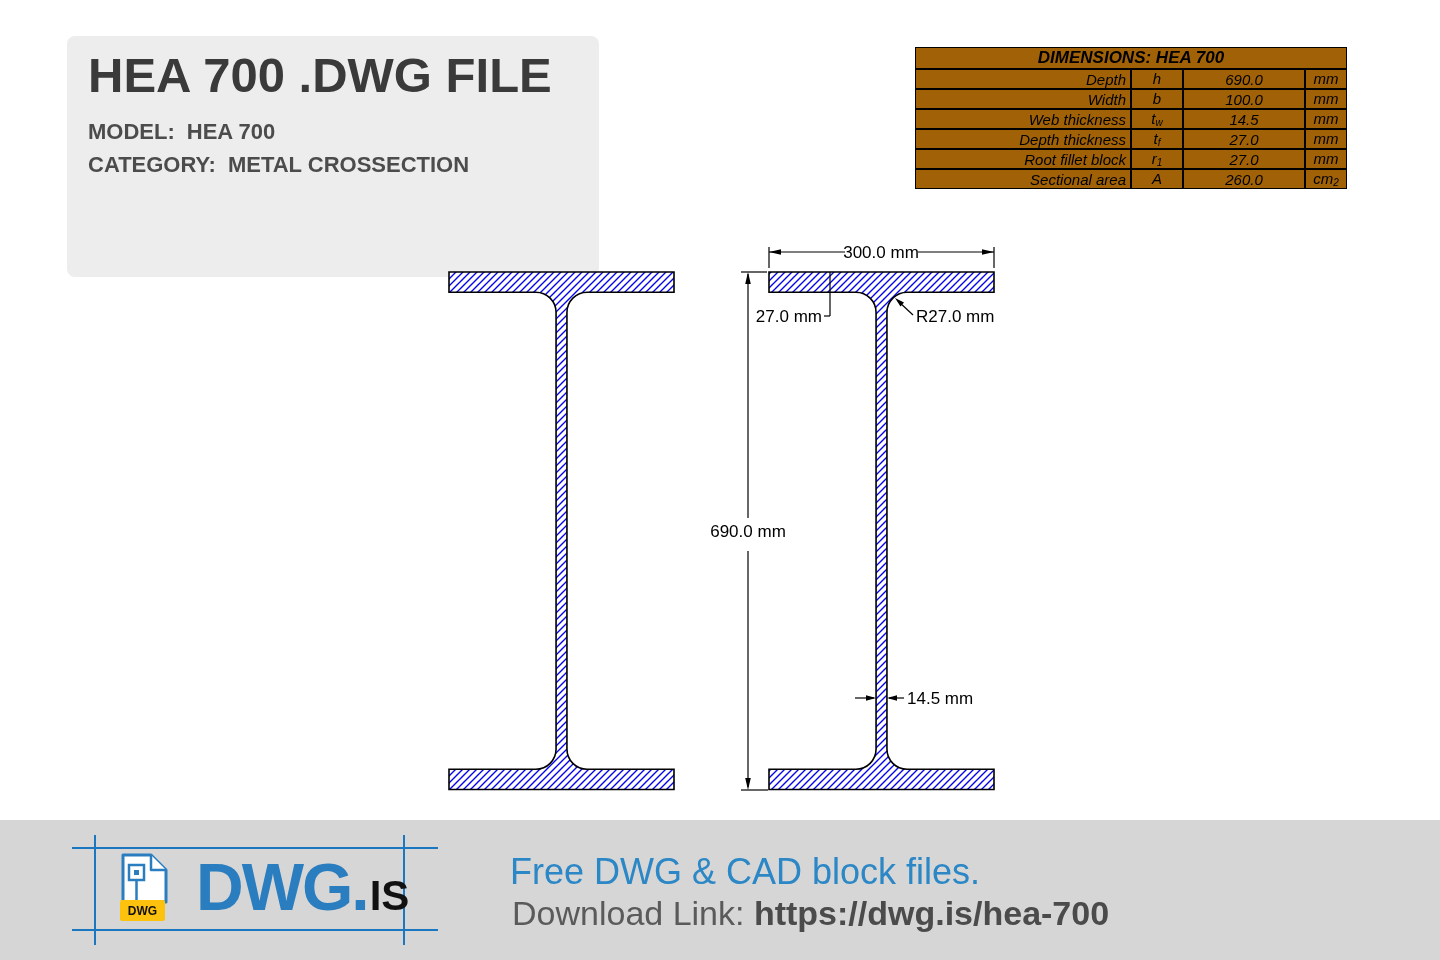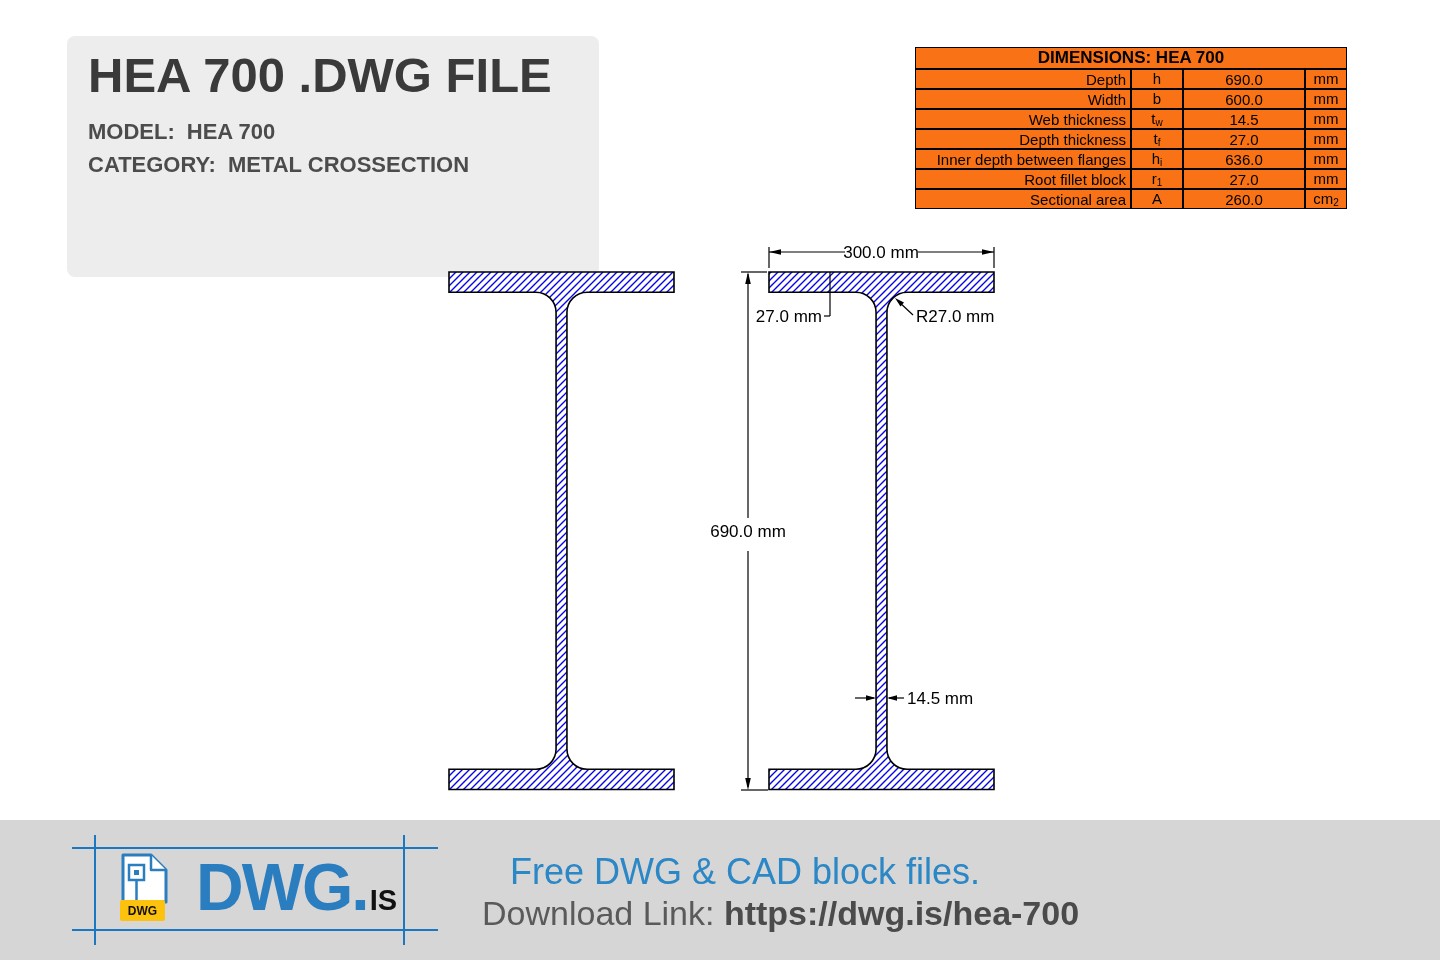--- a/index.html
+++ b/index.html
@@ -38,22 +38,22 @@
   }
   .meta { margin-top: 12px; }
   .meta-row { font-size: 22px; color: var(--text-mid); line-height: 33px; white-space: nowrap; font-weight: bold; }
   .meta-label { margin-right: 12px; }
 
   
   .dims-table {
     position: absolute; left: 915px; top: 47px;
     border-collapse: separate; border-spacing: 0;
     table-layout: fixed; width: 432px;
-    background: #f97316;
-    font-size: 15px; color: #000;
+    background: #a16207;
+    font-size: 15px; color: #000; font-style: italic;
   }
   .dims-table th, .dims-table td {
     border: 1px solid #000;
     height: 19px; padding: 0 4px;
     overflow: hidden; white-space: nowrap;
   }
   .dims-table th { font-size: 17px; font-weight: bold; text-align: center; height: 22px; }
   .c-label { text-align: right; }
   .c-sym   { text-align: center; }
   .c-val   { text-align: center; }
@@ -76,27 +76,27 @@
   }
   .cross-v { position: absolute; width: 2px; height: 110px; top: 15px; background: var(--crosshair-blue); }
   .cross-h { position: absolute; height: 2px; width: 366px; left: 72px; background: var(--crosshair-blue); }
   .logo-icon { position: absolute; left: 119px; top: 32px; }
   .wordmark {
     position: absolute; left: 196px; top: 34px;
     white-space: nowrap; line-height: 1;
   }
   .wm-main { font-size: 66px; font-weight: bold; color: var(--logo-blue); letter-spacing: -2px; }
   .wm-dot  { font-size: 66px; font-weight: bold; color: var(--logo-blue); }
-  .wm-suffix { font-size: 29px; font-weight: bold; color: #111; letter-spacing: 0px; }
+  .wm-suffix { font-size: 42px; font-weight: bold; color: #111; letter-spacing: 0px; }
   .tagline {
     position: absolute; left: 510px; top: 16px;
     font-size: 36px; color: var(--accent-blue); white-space: nowrap; margin-top: 15px;
   }
   .download-line {
-    position: absolute; left: 482px; top: 74px;
+    position: absolute; left: 512px; top: 74px;
     font-size: 34px; color: #5a5a5a; white-space: nowrap;
   }
   .download-url { font-weight: bold; color: #4b4b4b; }
 </style>
 </head>
 <body>
 
 <div class="page">
 
   <div class="header-panel">
@@ -124,39 +124,33 @@
     </tr>
     <tr>
       <td class="c-label">Depth</td>
       <td class="c-sym"><span>h</span><sub></sub></td>
       <td class="c-val">690.0</td>
       <td class="c-unit"><span>mm</span><sub></sub></td>
     </tr>
     <tr>
       <td class="c-label">Width</td>
       <td class="c-sym"><span>b</span><sub></sub></td>
-      <td class="c-val">600.0</td>
+      <td class="c-val">100.0</td>
       <td class="c-unit"><span>mm</span><sub></sub></td>
     </tr>
     <tr>
       <td class="c-label">Web thickness</td>
       <td class="c-sym"><span>t</span><sub>w</sub></td>
       <td class="c-val">14.5</td>
       <td class="c-unit"><span>mm</span><sub></sub></td>
     </tr>
     <tr>
       <td class="c-label">Depth thickness</td>
       <td class="c-sym"><span>t</span><sub>f</sub></td>
       <td class="c-val">27.0</td>
-      <td class="c-unit"><span>mm</span><sub></sub></td>
-    </tr>
-    <tr>
-      <td class="c-label">Inner depth between flanges</td>
-      <td class="c-sym"><span>h</span><sub>i</sub></td>
-      <td class="c-val">636.0</td>
       <td class="c-unit"><span>mm</span><sub></sub></td>
     </tr>
     <tr>
       <td class="c-label">Root fillet block</td>
       <td class="c-sym"><span>r</span><sub>1</sub></td>
       <td class="c-val">27.0</td>
       <td class="c-unit"><span>mm</span><sub></sub></td>
     </tr>
     <tr>
       <td class="c-label">Sectional area</td>

